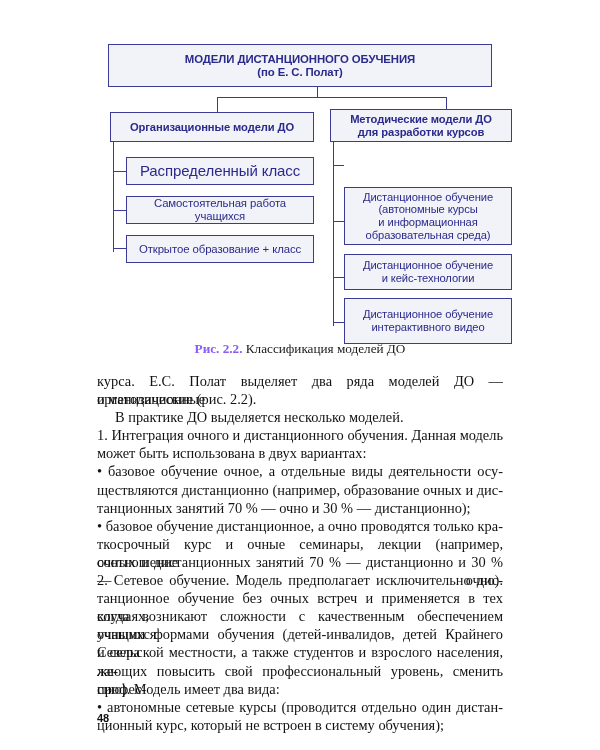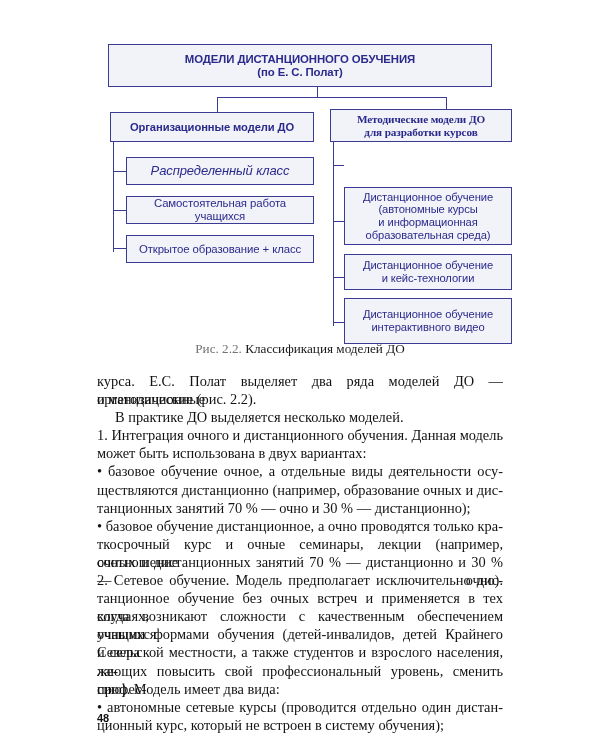--- a/index.html
+++ b/index.html
@@ -59,22 +59,22 @@
     position: absolute;
     left: 0;
     top: 341px;
     width: 600px;
     text-align: center;
     font-family: "Liberation Serif", serif;
     font-size: 13.2px;
     color: #1a1a1a;
   }
   .caption .rel {
-    color: #737373;
-    font-weight: normal;
+    color: #8b5cf6;
+    font-weight: bold;
     text-align: right;
   }
 
   
   .body-text {
     position: absolute;
     left: 97px;
     top: 372px;
     width: 406px;
     font-family: "Liberation Serif", serif;
@@ -127,31 +127,31 @@
 
     <div class="dbox bold" style="left:110px; top:104px; width:204px; height:30px; font-size:11.2px;">
       <div class="inner">Организационные модели ДО</div>
     </div>
 
     <div class="line v" style="left:113px; top:134px; height:110px;"></div>
     <div class="line h" style="left:113px; top:163px; width:13px;"></div>
     <div class="line h" style="left:113px; top:202px; width:13px;"></div>
     <div class="line h" style="left:113px; top:240px; width:13px;"></div>
 
-    <div class="dbox" style="left:126px; top:149px; width:188px; height:28px; font-size:13px;font-style:italic;">
+    <div class="dbox" style="left:126px; top:149px; width:188px; height:28px; font-size:15px;">
       <div class="inner">Распределенный класс</div>
     </div>
     <div class="dbox" style="left:126px; top:188px; width:188px; height:28px; font-size:11.4px;">
       <div class="inner">Самостоятельная работа учащихся</div>
     </div>
     <div class="dbox" style="left:126px; top:227px; width:188px; height:28px; font-size:11.4px;">
       <div class="inner">Открытое образование + класс</div>
     </div>
 
-    <div class="dbox bold" style="left:330px; top:101px; width:182px; height:33px; font-size:11.2px;font-family:Liberation Serif, serif;">
+    <div class="dbox bold" style="left:330px; top:101px; width:182px; height:33px; font-size:11.2px;">
       <div class="inner">
         <div>Методические модели ДО</div>
         <div>для разработки курсов</div>
       </div>
     </div>
 
     <div class="line v" style="left:333px; top:134px; height:184px;"></div>
     <div class="line h" style="left:333px; top:157px; width:11px;"></div>
     <div class="line h" style="left:333px; top:213px; width:11px;"></div>
     <div class="line h" style="left:333px; top:269px; width:11px;"></div>

